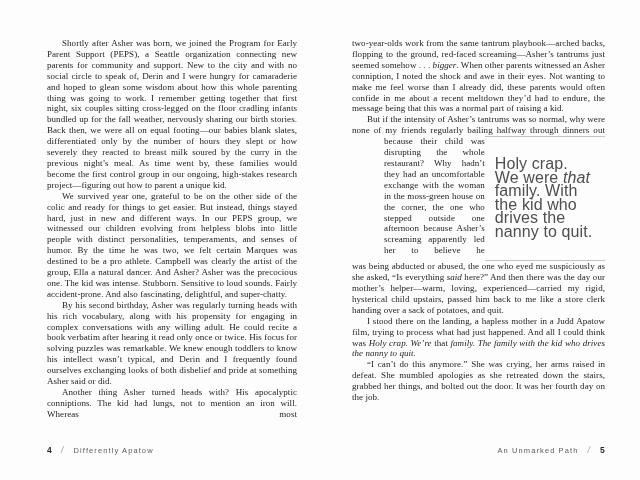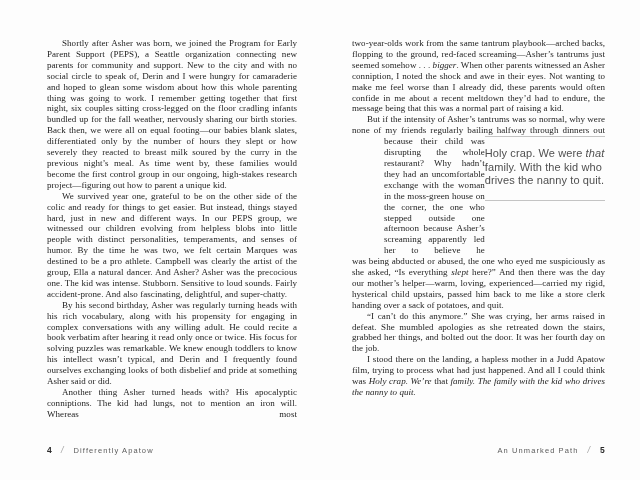--- a/index.html
+++ b/index.html
@@ -44,23 +44,23 @@
     margin-left: 32px;
   }
   .pull-quote {
     width: 124px;
     border-top: 1px solid #c4c4c4;
     border-bottom: 1px solid #c4c4c4;
     padding: 10px 0 12px 0;
     box-sizing: border-box;
   }
   .pull-quote-text {
-    margin: 0;
+    margin: 10px;
     font-family: "Liberation Sans", sans-serif;
-    font-size: 11px;
+    font-size: 16px;
     line-height: 13.5px;
     color: #4f4f4f;
     text-align: left;
     letter-spacing: 0.1px;
   }
   .pull-quote-text em { font-style: italic; }
   .footer {
     position: absolute;
     top: 445px;
     display: flex;
@@ -108,23 +108,23 @@
     <p class="para"><span>two-year-olds work from the same tantrum playbook—arched backs, flopping to the ground, red-faced screaming—Asher’s tantrums just seemed somehow . . . </span><em>bigger</em><span>. When other parents witnessed an Asher conniption, I noted the shock and awe in their eyes. Not wanting to make me feel worse than I already did, these parents would often confide in me about a recent meltdown they’d had to endure, the message being that this was a normal part of raising a kid.</span></p>
     <p class="para indent fill-last"><span>But if the intensity of Asher’s tantrums was so normal, why were none of my friends regularly bailing halfway through dinners out</span></p>
 
     <div class="quote-row">
       <p class="para narrow"><span>because their child was disrupting the whole restaurant? Why hadn’t they had an uncomfortable exchange with the woman in the moss-green house on the corner, the one who stepped outside one afternoon because Asher’s screaming apparently led her to believe he</span></p>
       <aside class="pull-quote">
         <p class="pull-quote-text"><span>Holy crap. We were </span><em>that</em><span> family. With the kid who drives the nanny to quit.</span></p>
       </aside>
     </div>
 
-    <p class="para"><span>was being abducted or abused, the one who eyed me suspiciously as she asked, “Is everything </span><em>slept</em><span> here?” And then there was the day our mother’s helper—warm, loving, experienced—carried my rigid, hysterical child upstairs, passed him back to me like a store clerk handing over a sack of potatoes, and quit.</span></p>
+    <p class="para"><span>was being abducted or abused, the one who eyed me suspiciously as she asked, “Is everything </span><em>said</em><span> here?” And then there was the day our mother’s helper—warm, loving, experienced—carried my rigid, hysterical child upstairs, passed him back to me like a store clerk handing over a sack of potatoes, and quit.</span></p>
+    <p class="para indent"><span>I stood there on the landing, a hapless mother in a Judd Apatow film, trying to process what had just happened. And all I could think was </span><em>Holy crap. We’re </em><span>that</span><em> family. The family with the kid who drives the nanny to quit.</em></p>
     <p class="para indent"><span>“I can’t do this anymore.” She was crying, her arms raised in defeat. She mumbled apologies as she retreated down the stairs, grabbed her things, and bolted out the door. It was her fourth day on the job.</span></p>
-    <p class="para indent"><span>I stood there on the landing, a hapless mother in a Judd Apatow film, trying to process what had just happened. And all I could think was </span><em>Holy crap. We’re </em><span>that</span><em> family. The family with the kid who drives the nanny to quit.</em></p>
   </section>
 
   <footer class="footer footer-right">
     <span class="running">An Unmarked Path</span>
     <span class="slash">/</span>
     <span class="pagenum">5</span>
   </footer>
 
 </div>
 

